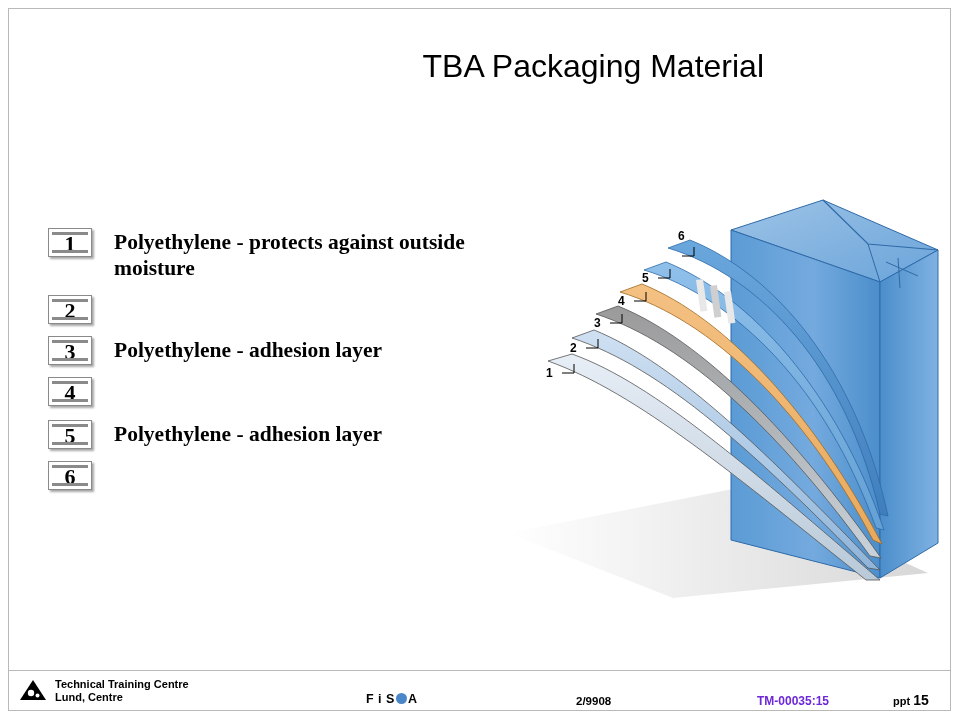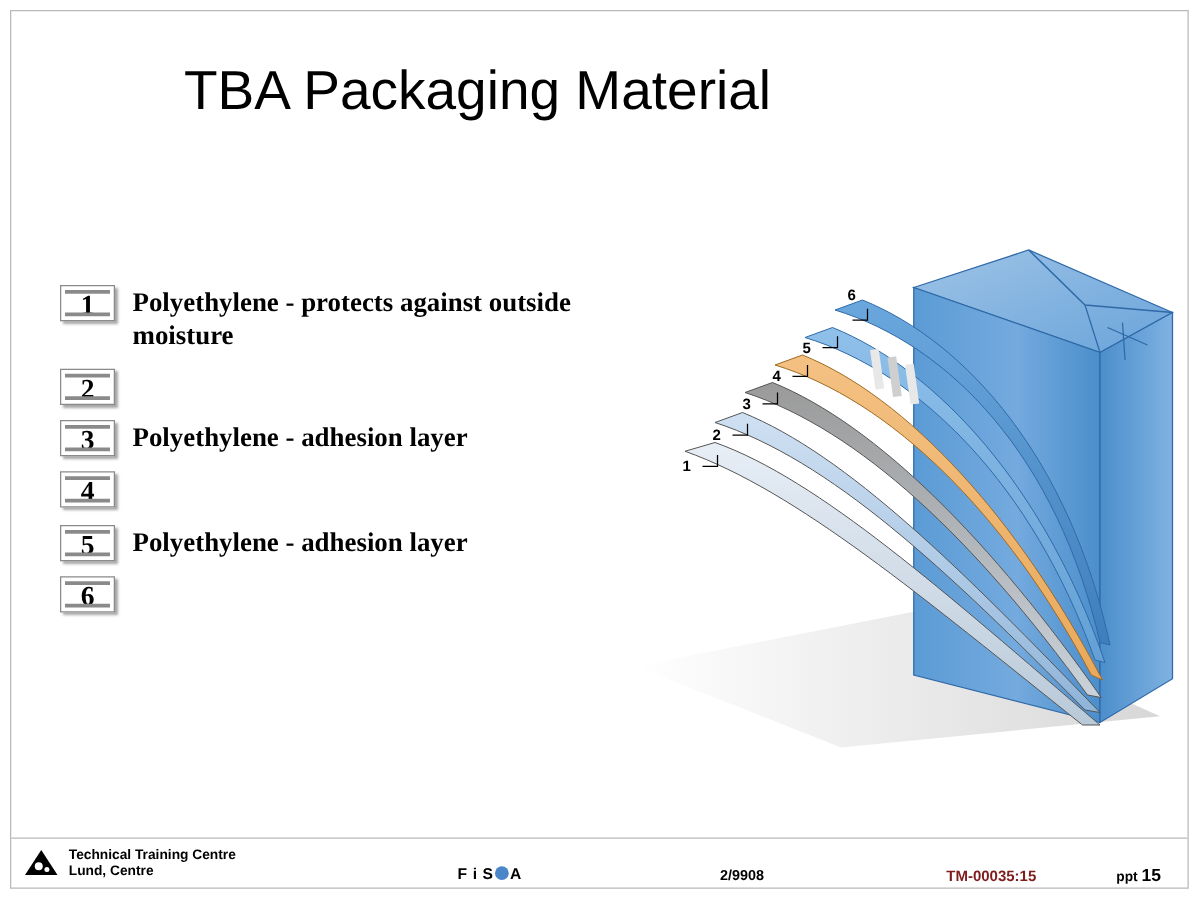--- a/index.html
+++ b/index.html
@@ -29,23 +29,23 @@
     width: 943px;
     height: 703px;
     border: 1px solid #b9b9b9;
     box-sizing: border-box;
   }
   .title {
     position: absolute;
     left: 0;
     top: 48px;
     width: 764px;
-    text-align: center;
+    text-align: right;
     font-family: "Liberation Sans", sans-serif;
-    font-size: 44px;
+    font-size: 32px;
     font-weight: normal;
     color: #000000;
     letter-spacing: 0px;
   }
 
   
   .legend {
     position: absolute;
     left: 48px;
     top: 228px;
@@ -81,21 +81,21 @@
     background: #8a8a8a;
   }
   .num-box .bar-bot {
     position: absolute;
     left: 3px; right: 3px;
     bottom: 3px;
     height: 3px;
     background: #8a8a8a;
   }
   .legend-text {
-    margin-left: 14px;
+    margin-left: 22px;
     font-family: "Liberation Serif", serif;
     font-weight: bold;
     font-size: 21.5px;
     line-height: 26px;
     color: #000000;
     padding-top: 1px;
     max-width: 400px;
   }
   .r1 { margin-bottom: 14px; }
   .r2 { margin-bottom: 12px; }
@@ -172,21 +172,21 @@
     font-weight: bold;
     color: #000000;
     margin-left: 28px;
   }
   .docid {
     position: absolute;
     left: 757px;
     top: 26px;
     font-size: 12px;
     font-weight: bold;
-    color: #7f1d1d;
+    color: #6d28d9;
   }
   .pptnum {
     position: absolute;
     left: 893px;
     top: 24px;
     font-size: 11px;
     font-weight: bold;
     color: #000000;
   }
   .pptnum .big {

